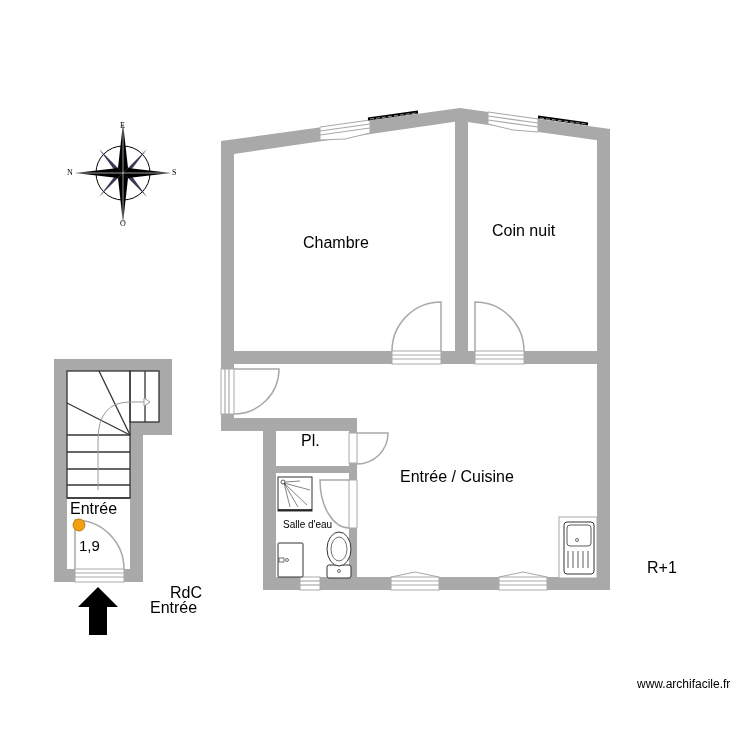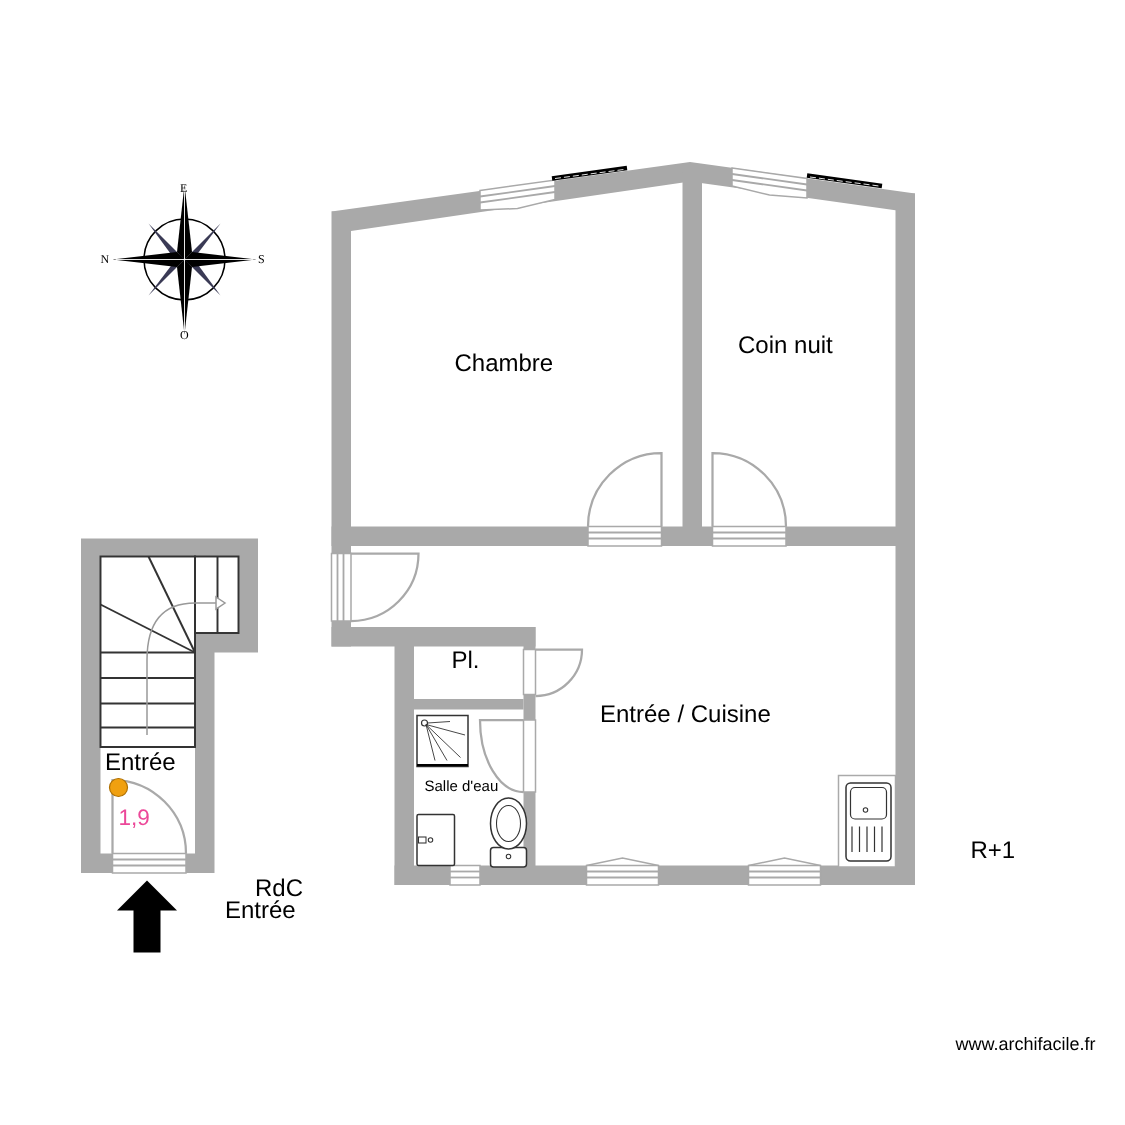--- a/index.html
+++ b/index.html
@@ -8,21 +8,21 @@
   .wall { fill: #a9a9a9; }
   .win { fill: #ffffff; stroke: #a9a9a9; stroke-width: 1; }
   .winline { stroke: #a9a9a9; stroke-width: 1.2; }
   .doorarc { fill: none; stroke: #a9a9a9; stroke-width: 1.5; }
   .stair { fill: none; stroke: #333333; stroke-width: 1.3; }
   .fixture { fill: #ffffff; stroke: #333333; stroke-width: 1; }
   .label { position: absolute; color: #000; white-space: nowrap; font-family: Liberation Sans, sans-serif; }
   .room-label { font-size: 16px; }
   .small-label { font-size: 10px; }
   .compass-letter { position: absolute; font-family: "Liberation Serif", "DejaVu Serif", serif; font-size: 8px; color: #000; }
-  .area-value { position: absolute; font-size: 15px; color: #ec4899; text-align: right; }
+  .area-value { position: absolute; font-size: 15px; color: #000000; text-align: right; }
   .watermark { position: absolute; font-size: 12px; color: #000; }
 </style>
 </head>
 <body>
 
 <svg id="plan" viewBox="0 0 750 750" xmlns="http://www.w3.org/2000/svg">
 
   <g transform="translate(123,173)">
     <circle r="27" fill="none" stroke="#000" stroke-width="1"></circle>
 
@@ -199,13 +199,13 @@
 <span class="label room-label" style="left:301px;top:432px;">Pl.</span>
 <span class="label small-label" style="left:283px;top:519px;">Salle d'eau</span>
 
 <span class="label room-label" style="left:70px;top:500px;">Entrée</span>
 <span class="area-value" style="left:79px;top:537px;">1,9</span>
 
 <span class="label room-label" style="left:170px;top:556px;margin-top:28px;">RdC</span>
 <span class="label room-label" style="left:150px;top:599px;">Entrée</span>
 <span class="label room-label" style="left:647px;top:559px;text-align:center;">R+1</span>
 
-<span class="watermark" style="left:637px;top:677px;margin-top:12px;">www.archifacile.fr</span>
+<span class="watermark" style="left:637px;top:677px;">www.archifacile.fr</span>
 
 </body></html>

